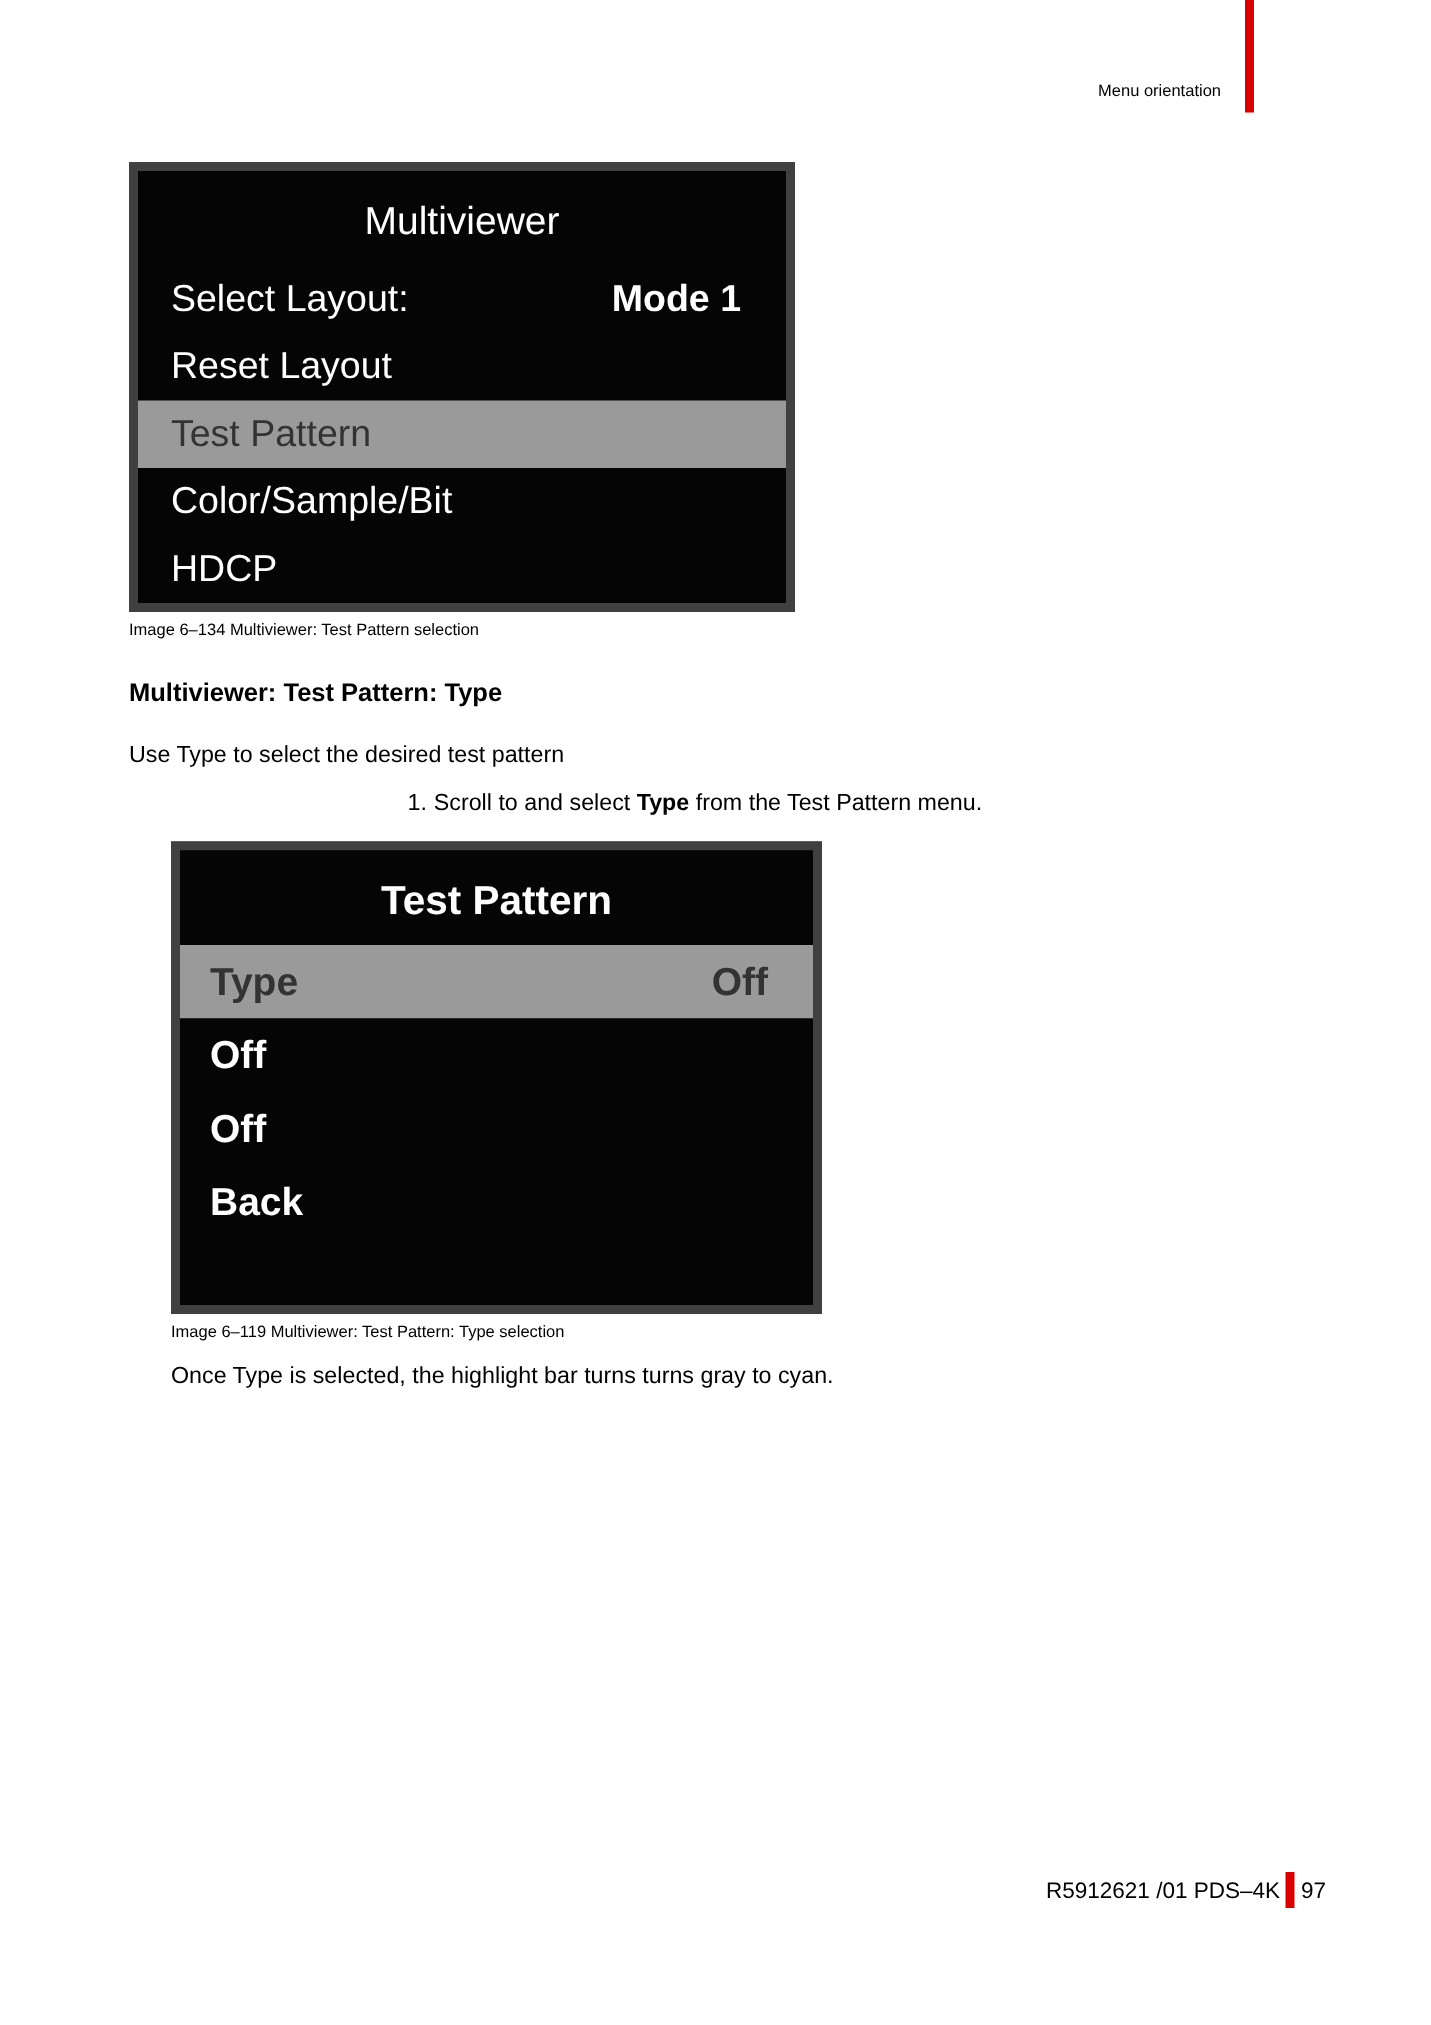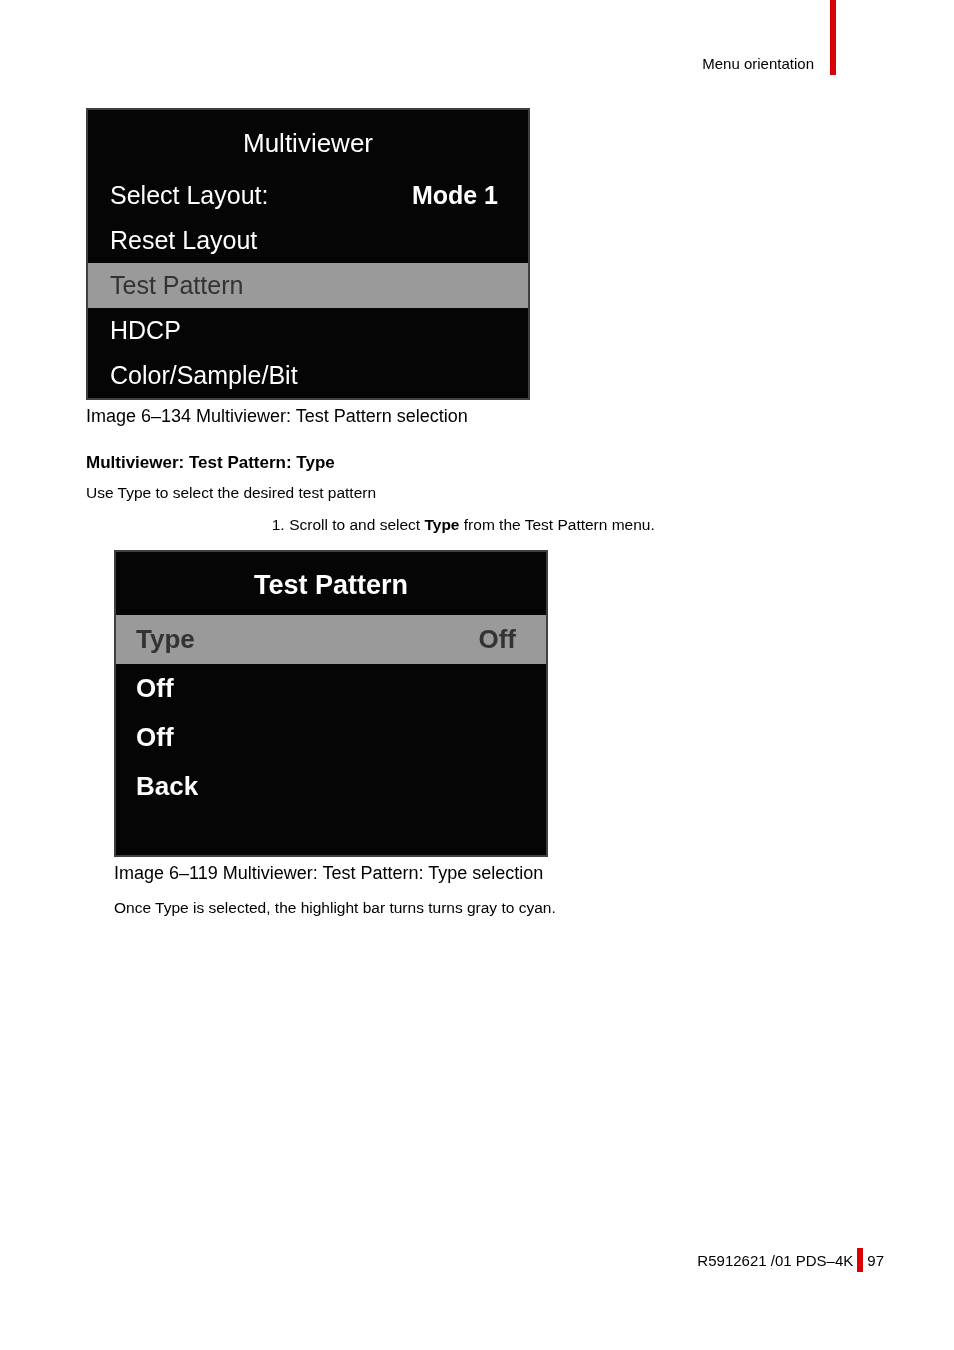--- a/index.html
+++ b/index.html
@@ -16,33 +16,33 @@
     top: 0;
     right: 118px;
     width: 6px;
     height: 75px;
     background: #d80000;
   }
   .header-text {
     position: absolute;
     top: 55px;
     right: 140px;
-    font-size: 15px;
+    font-size: 11px;
     color: #000;
   }
   .content {
     position: absolute;
     left: 86px;
     top: 108px;
     width: 750px;
   }
   .menu-box {
     width: 444px;
     background: #050505;
-    border: 2px solid #404040;
+    border: 6px solid #404040;
     font-family: "Segoe UI", "Myriad Pro", Arial, sans-serif;
   }
   .menu-box.box2 {
     width: 434px;
     margin-left: 28px;
   }
   .menu-title {
     color: #fff;
     text-align: center;
     font-size: 26px;
@@ -59,34 +59,34 @@
     color: #fff;
     background: #050505;
   }
   .menu-row.selected {
     background: #9a9a9a;
     color: #333;
   }
   .menu-row .label { }
   .menu-row .value { font-weight: 600; }
   .caption {
-    font-size: 18px;
+    font-size: 11px;
     margin-top: 6px;
     color: #000;
     font-family: Arial, Helvetica, sans-serif;
   }
   .section-heading {
     font-size: 17px;
     font-weight: 700;
     margin-top: 26px;
     color: #000;
   }
   .body-text {
     font-size: 15.5px;
-    margin-top: 10px;
+    margin-top: 22px;
     color: #000;
     line-height: 1.35;
   }
   .step-line {
     font-size: 15.5px;
     margin-top: 12px;
     color: #000;
     text-align: center;
   }
   .step-line .num { display: inline-block; width: 22px; }
@@ -148,25 +148,25 @@
     </div>
     <div class="menu-row">
       <span class="label">Reset Layout</span>
       <span class="value"></span>
     </div>
     <div class="menu-row selected">
       <span class="label">Test Pattern</span>
       <span class="value"></span>
     </div>
     <div class="menu-row">
+      <span class="label">Color/Sample/Bit</span>
+      <span class="value"></span>
+    </div>
+    <div class="menu-row">
       <span class="label">HDCP</span>
-      <span class="value"></span>
-    </div>
-    <div class="menu-row">
-      <span class="label">Color/Sample/Bit</span>
       <span class="value"></span>
     </div>
   </div>
   <div class="caption">Image 6–134  Multiviewer: Test Pattern selection</div>
 
   <div class="section-heading">Multiviewer: Test Pattern: Type</div>
   <div class="body-text">Use Type to select the desired test pattern</div>
   <div class="step-line">
     <span class="num">1.</span><span>Scroll to and select </span><b>Type</b><span> from the Test Pattern menu.</span>
   </div>

